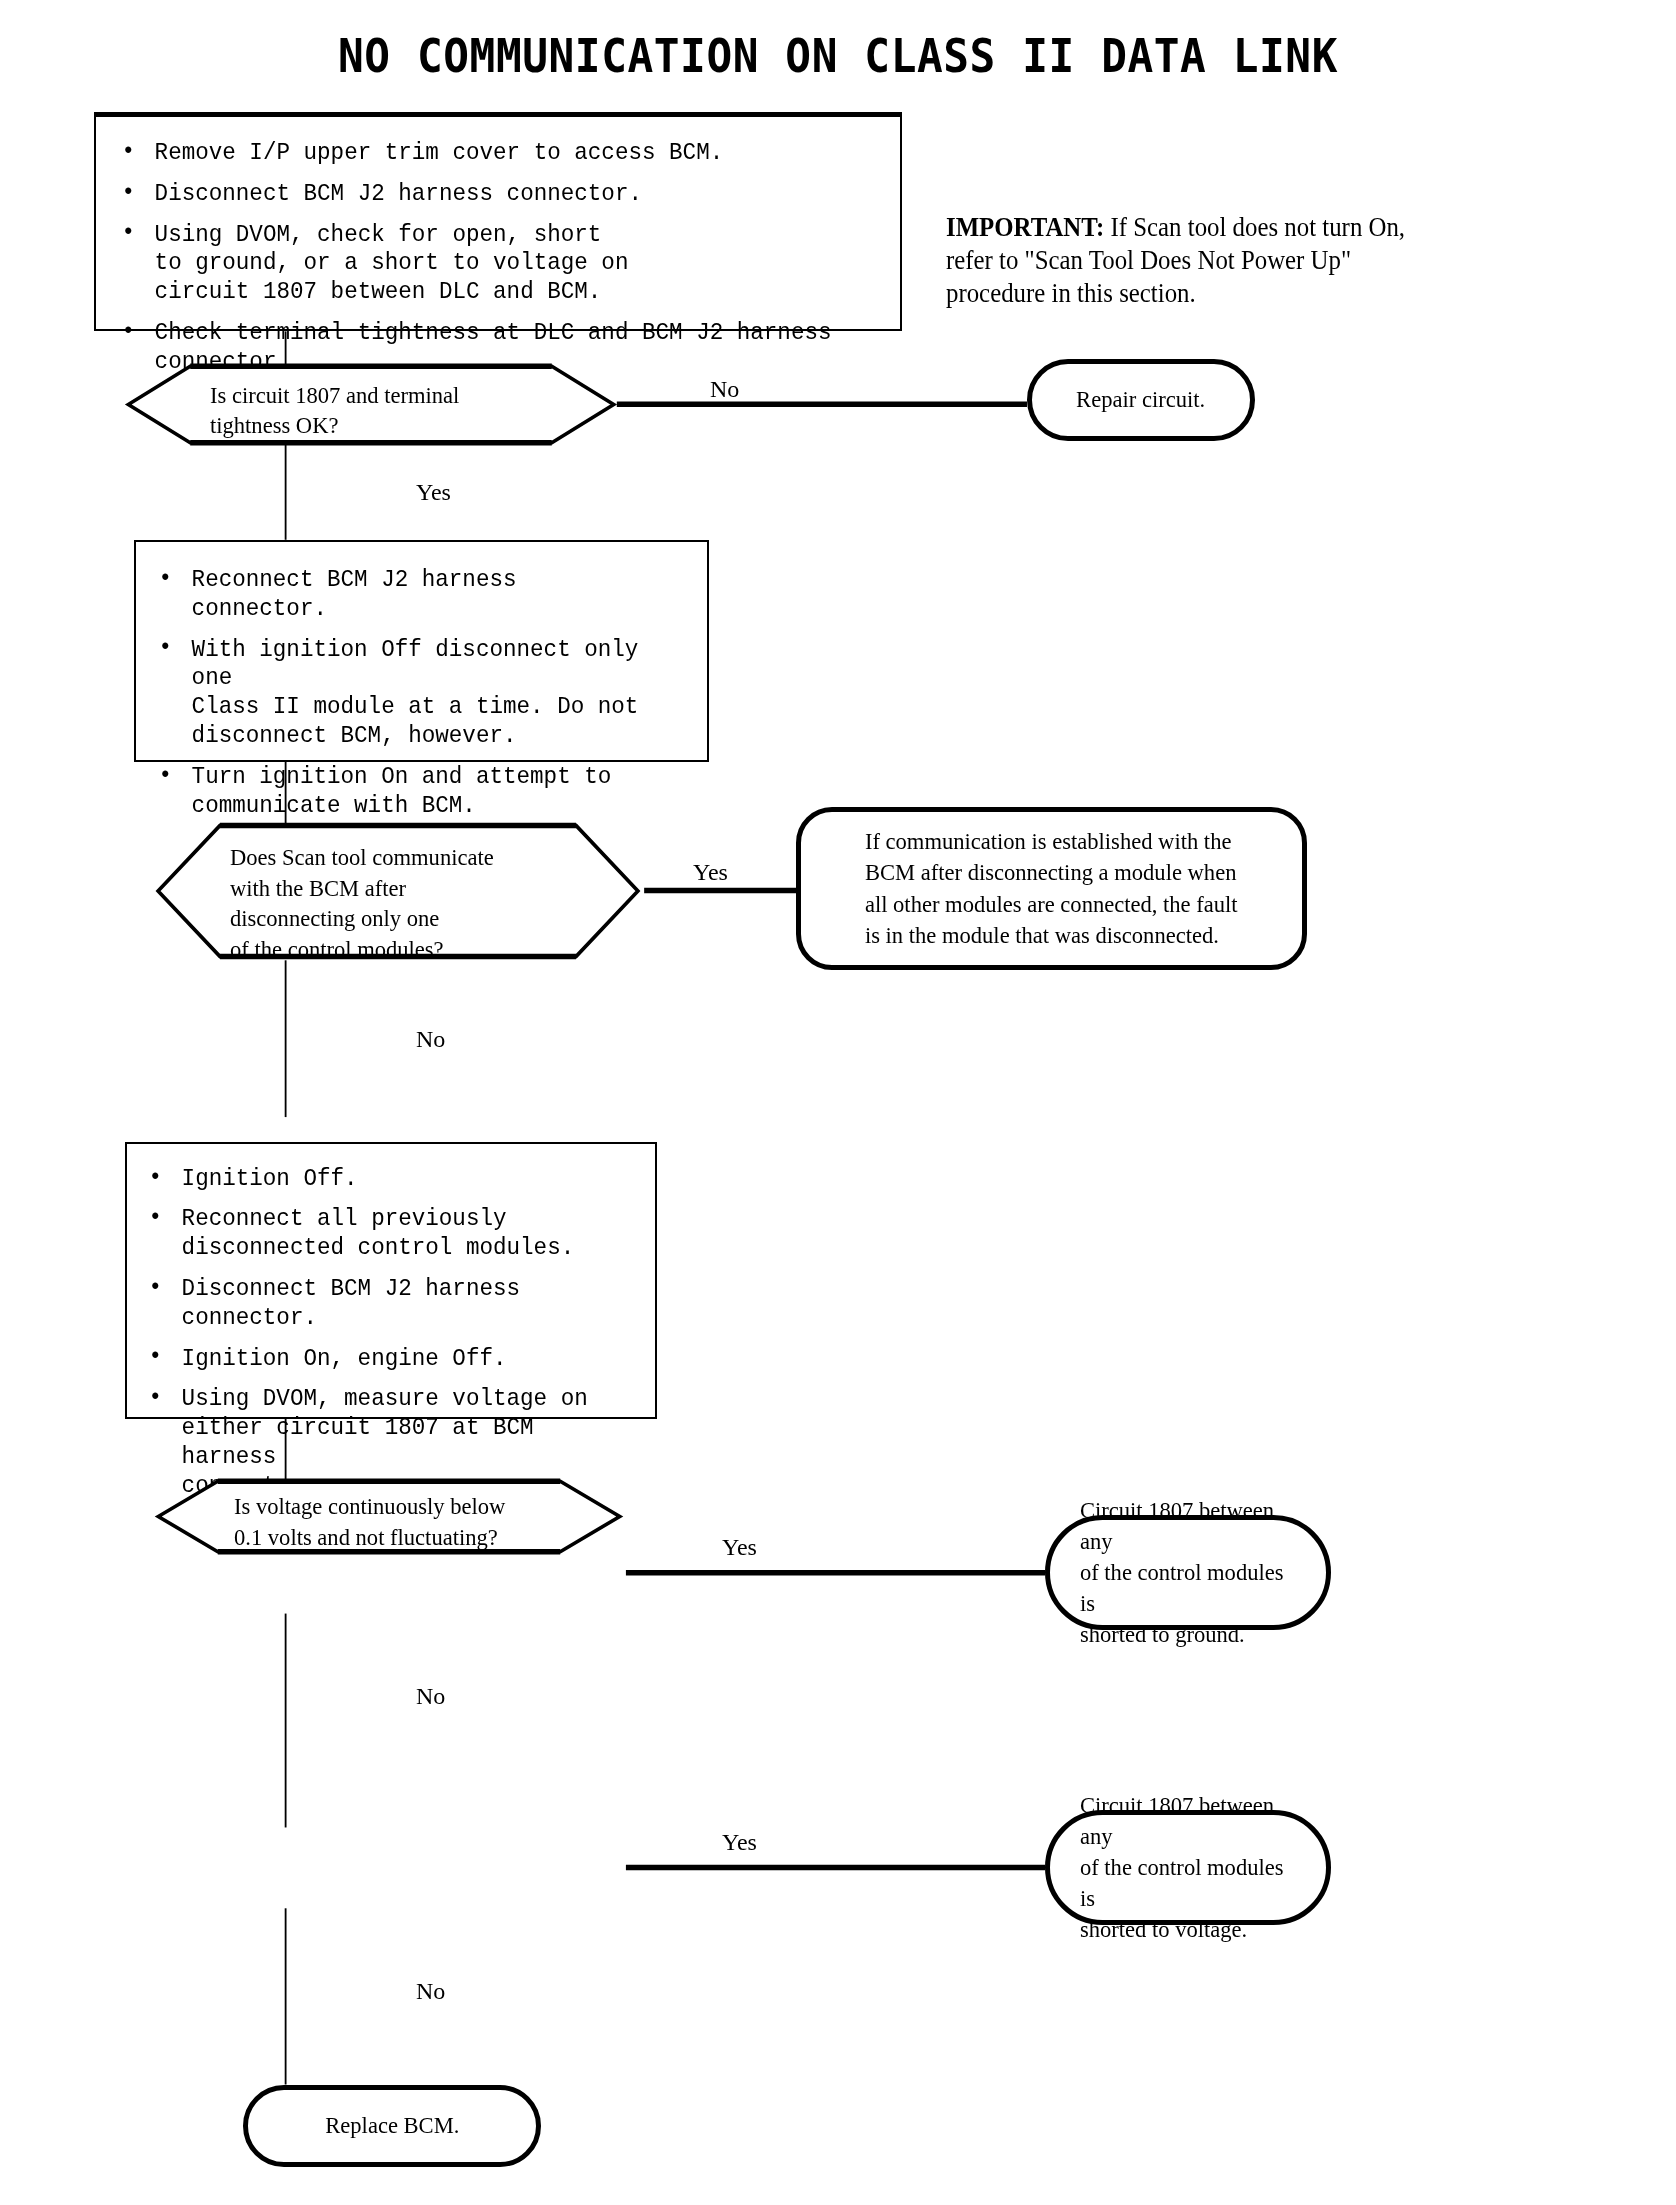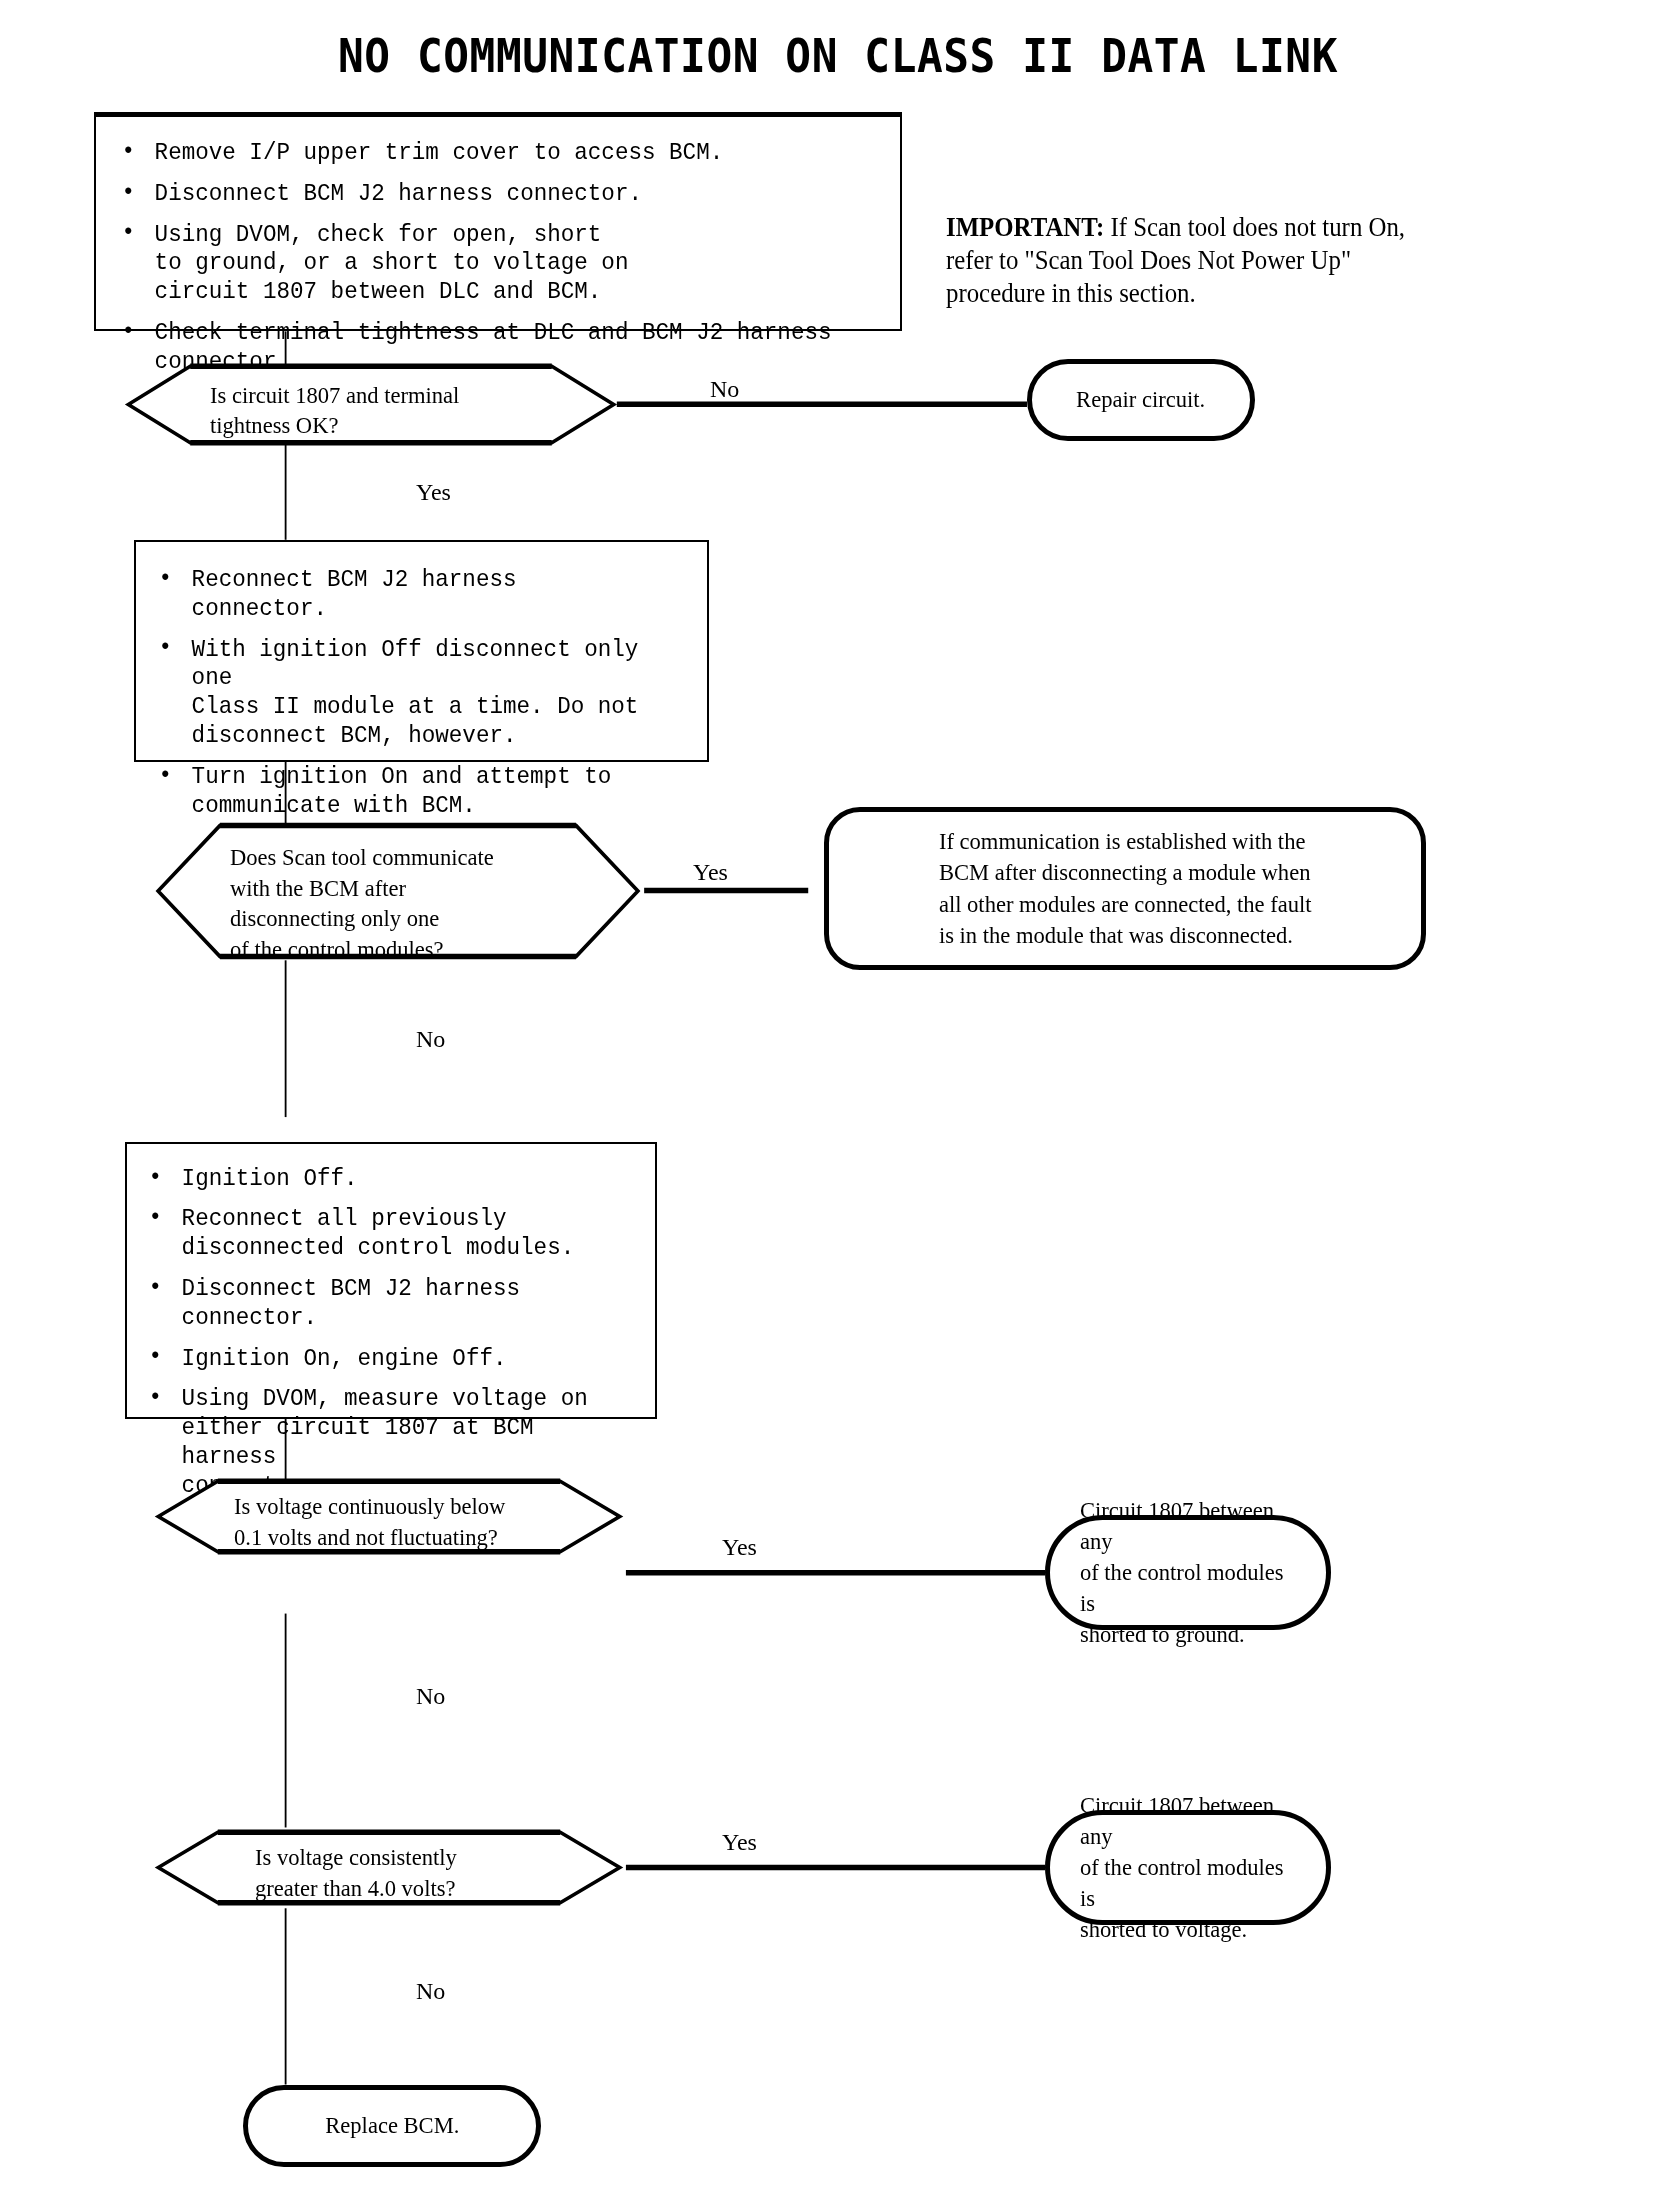--- a/index.html
+++ b/index.html
@@ -223,21 +223,21 @@
       <path d="M 112 228 L 698 228" stroke="#000000" stroke-width="9" fill="none"></path>
     </svg>
     <div class="dtext" style="left: 78px; top: 24px; width: 389px; white-space: pre-line;">Does Scan tool communicate
 with the BCM after
 disconnecting only one
 of the control modules?</div>
   </div>
   <div class="edge-label" style="left:693px; top:860px;">Yes</div>
   <div class="edge-label" style="left:416px; top:1027px;">No</div>
 
-  <div class="shape term" style="left:824px; top:807px; width:602px; height:163px; border-radius:36px; padding:0 3px;">
+  <div class="shape term" style="left:796px; top:807px; width:511px; height:163px; border-radius:36px; padding:0 3px;">
     <div class="ttext" style="white-space: pre-line;">If communication is established with the
 BCM after disconnecting  a module when
 all other modules are connected, the fault
 is in the module that was disconnected.</div>
   </div>
 
   <div class="shape proc" style="left:125px; top:1117px; width:532px; height:277px; padding:20.7px 17px 0 17px;margin-top:25px;">
     <ul class="bullets">
       <li style="white-space: pre-line;">Ignition Off.</li>
       <li style="white-space: pre-line;">Reconnect all previously
@@ -261,29 +261,20 @@
   </div>
   <div class="edge-label" style="left:722px; top:1535px;">Yes</div>
   <div class="edge-label" style="left:416px; top:1684px;">No</div>
 
   <div class="shape term" style="left:1045px; top:1515px; width:286px; height:115px; border-radius:58px; padding:0 23px;">
     <div class="ttext" style="white-space: pre-line;">Circuit 1807 between any
 of the control modules is
 shorted to ground.</div>
   </div>
 
-  <div class="decision" style="left:152px; top:1825px; width:474px; height:85px;">
-    <svg width="474" height="85" viewBox="0 0 780 140">
-      <polygon points="10,70 108,12 672,12 770,70 672,128 108,128" fill="#ffffff" stroke="#000000" stroke-width="6"></polygon>
-      <path d="M 108 12 L 672 12" stroke="#000000" stroke-width="9" fill="none"></path>
-      <path d="M 108 128 L 672 128" stroke="#000000" stroke-width="9" fill="none"></path>
-    </svg>
-    <div class="dtext" style="left: 103px; top: 17px; width: 365px; white-space: pre-line;">Is voltage consistently
-greater than 4.0 volts?</div>
-  </div>
   <div class="edge-label" style="left:722px; top:1830px;">Yes</div>
   <div class="edge-label" style="left:416px; top:1979px;">No</div>
 
   <div class="shape term" style="left:1045px; top:1810px; width:286px; height:115px; border-radius:58px; padding:0 23px;">
     <div class="ttext" style="white-space: pre-line;">Circuit 1807 between any
 of the control modules is
 shorted to voltage.</div>
   </div>
 
   <div class="shape term center" style="left:243px; top:2085px; width:298px; height:82px; border-radius:41px;">

